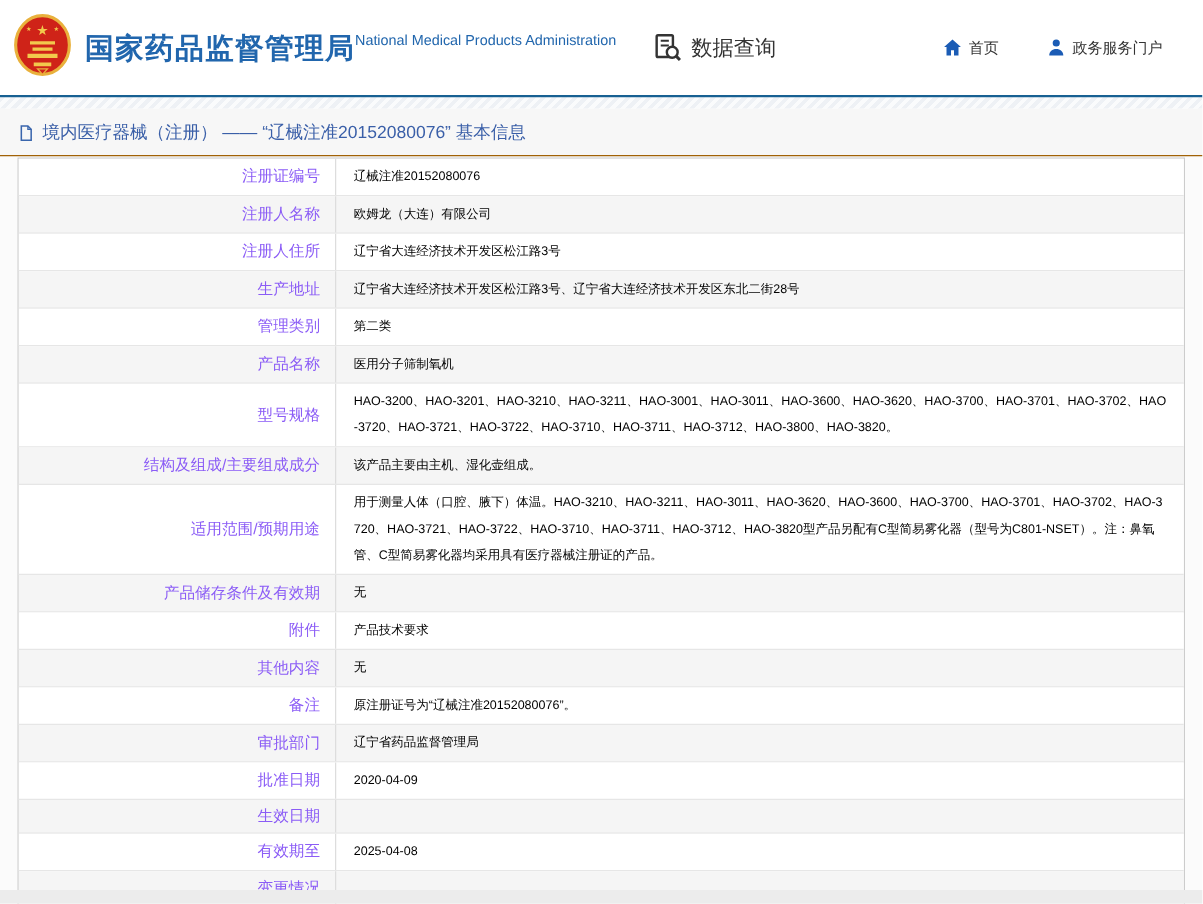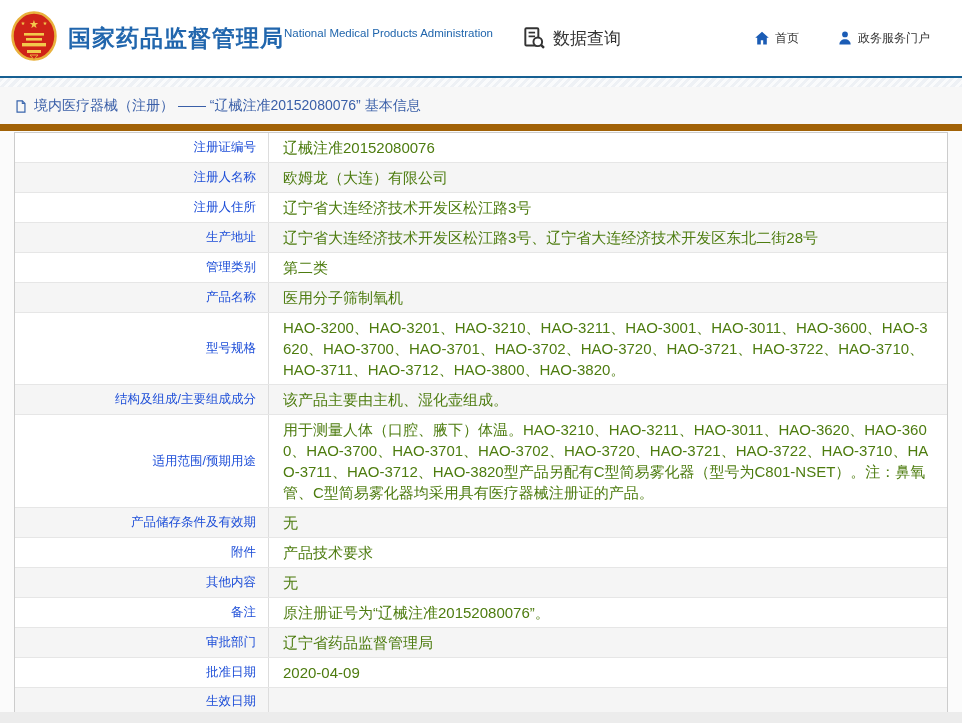--- a/index.html
+++ b/index.html
@@ -24,31 +24,31 @@
 
   
   .divider-line { height:2px; background:#176092; }
   .hatch-band { height:9px;
     background:repeating-linear-gradient(135deg,#eef1f5 0 3px,#fafbfc 3px 6px); }
 
   
   .content { background:#fbfbfb; height:636px; }
   .breadcrumb-bar { display:flex; align-items:center; gap:6px;
     padding:10px 14px 9px 14px; font-size:14px; color:#3a5fa8;
-    background:#f7f7f7; border-bottom:7px solid #a16207; }
+    background:#f7f7f7; border-bottom:1px solid #a16207; }
 
   .info-table { margin:1px 14px 0 14px; border:1px solid #ccc; background:#fff; }
   .trow { display:flex; min-height:27px; border-bottom:1px solid #e6e6e6; background:#fff; }
   .trow:last-child { border-bottom:none; }
   .trow:nth-child(even) { background:#f5f5f5; }
   .tlabel { width:254px; flex:0 0 254px; display:flex; align-items:center; justify-content:flex-end;
-    gap:3px; text-align:right; padding:3px 12px 3px 6px; font-size:12.5px; color:#1d4ed8;
+    gap:3px; text-align:right; padding:3px 12px 3px 6px; font-size:12.5px; color:#8b5cf6;
     border-right:1px solid #ddd; }
-  .tvalue { flex:1; display:flex; align-items:center; padding:4px 14px; font-size:15px;
-    color:#4d7c0f; line-height:21px; word-break:break-all; }
+  .tvalue { flex:1; display:flex; align-items:center; padding:4px 14px; font-size:10px;
+    color:#000000; line-height:21px; word-break:break-all; }
 
   .footer-strip { position:absolute; left:0; bottom:0; width:100%; height:11px; background:#ececec; }
 </style>
 </head>
 <body>
 
 <div class="header">
   <div class="logo-block">
     <svg class="emblem" viewBox="0 0 48 54">
       <ellipse cx="24" cy="25" rx="21.5" ry="23.5" fill="#cf2318" stroke="#e9b13c" stroke-width="2.5"></ellipse>

